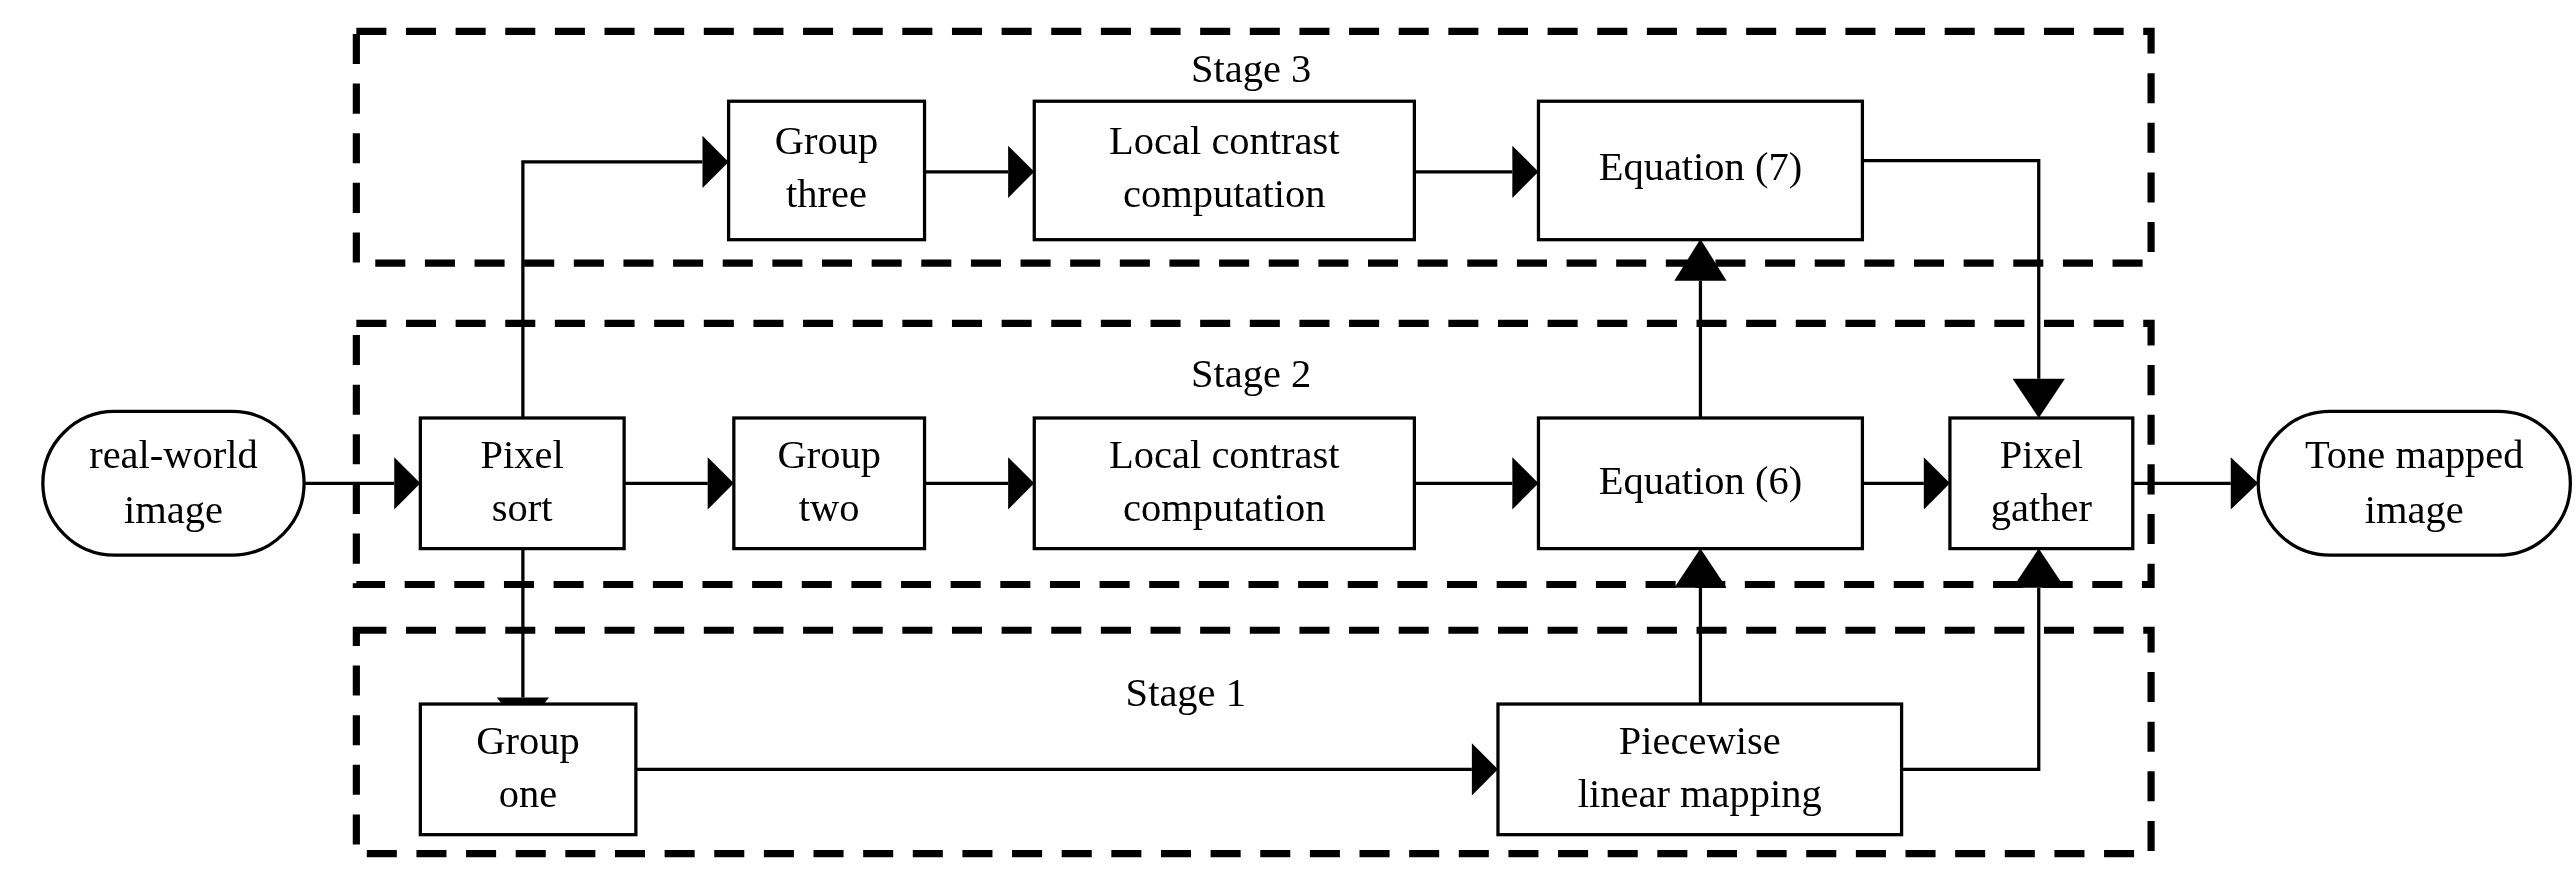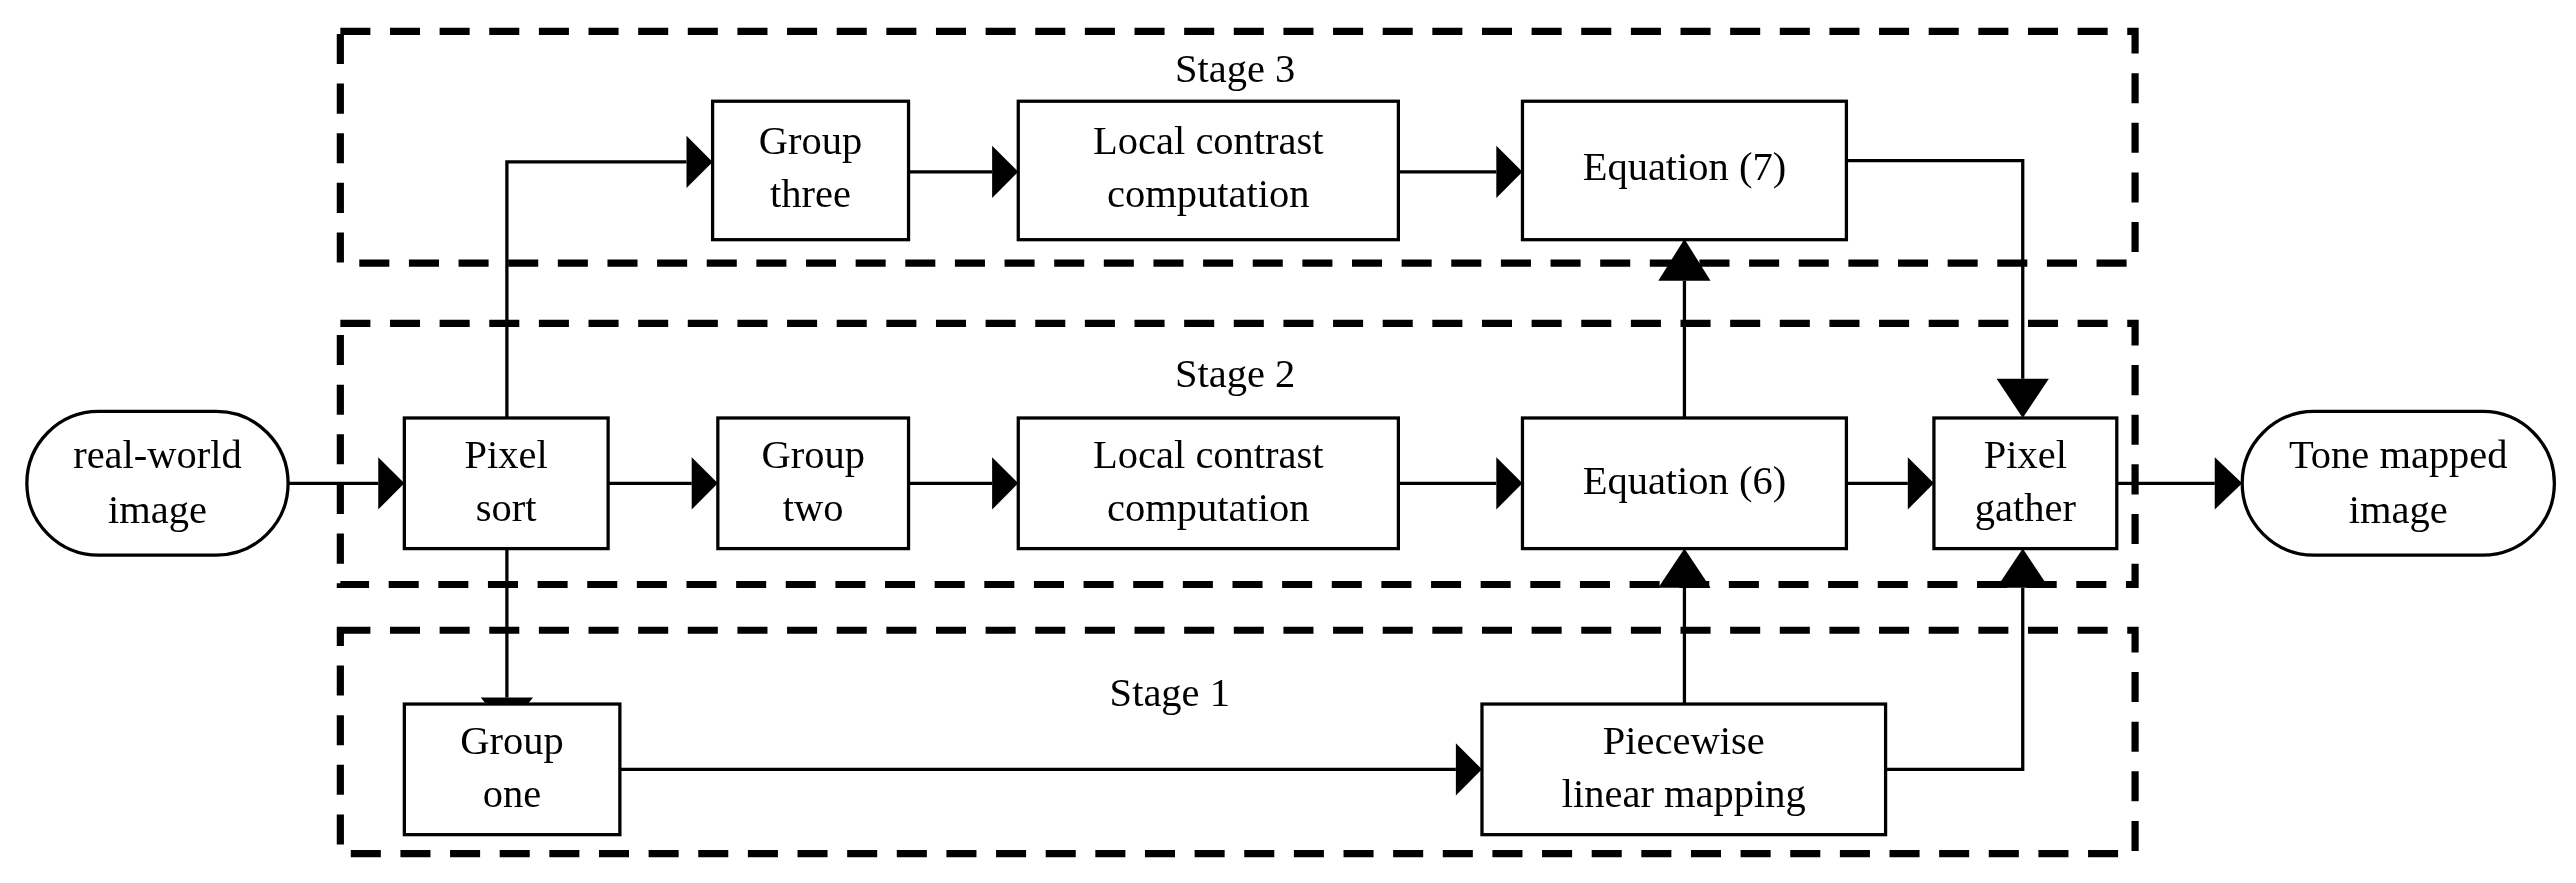--- a/index.html
+++ b/index.html
@@ -11,20 +11,21 @@
     width: 2576px;
     height: 883px;
     font-family: "Liberation Serif", "DejaVu Serif", serif;
     overflow: hidden;
   }
   #diagram-root {
     position: relative;
     width: 2160px;
     height: 883px;
     background: #ffffff;
+    padding-left: 16px;
   }
   svg.flow {
     display: block;
     width: 2576px;
     height: 883px;
   }
   .node-box {
     fill: #ffffff;
     stroke: #000000;
     stroke-width: 5;

